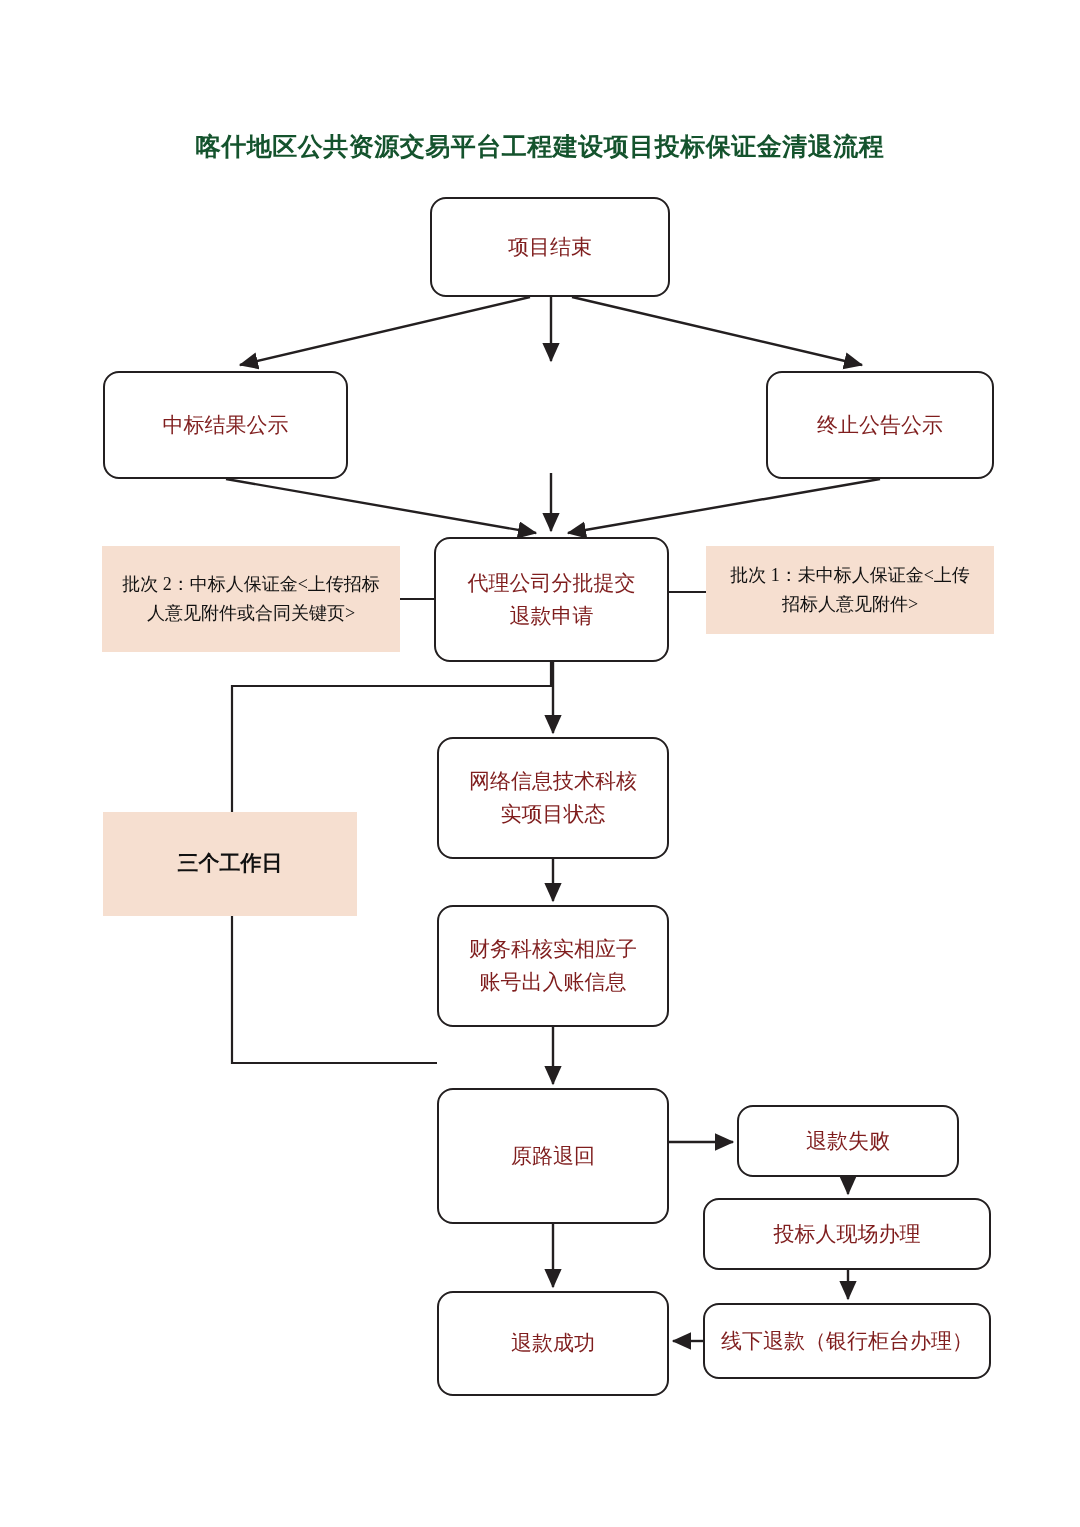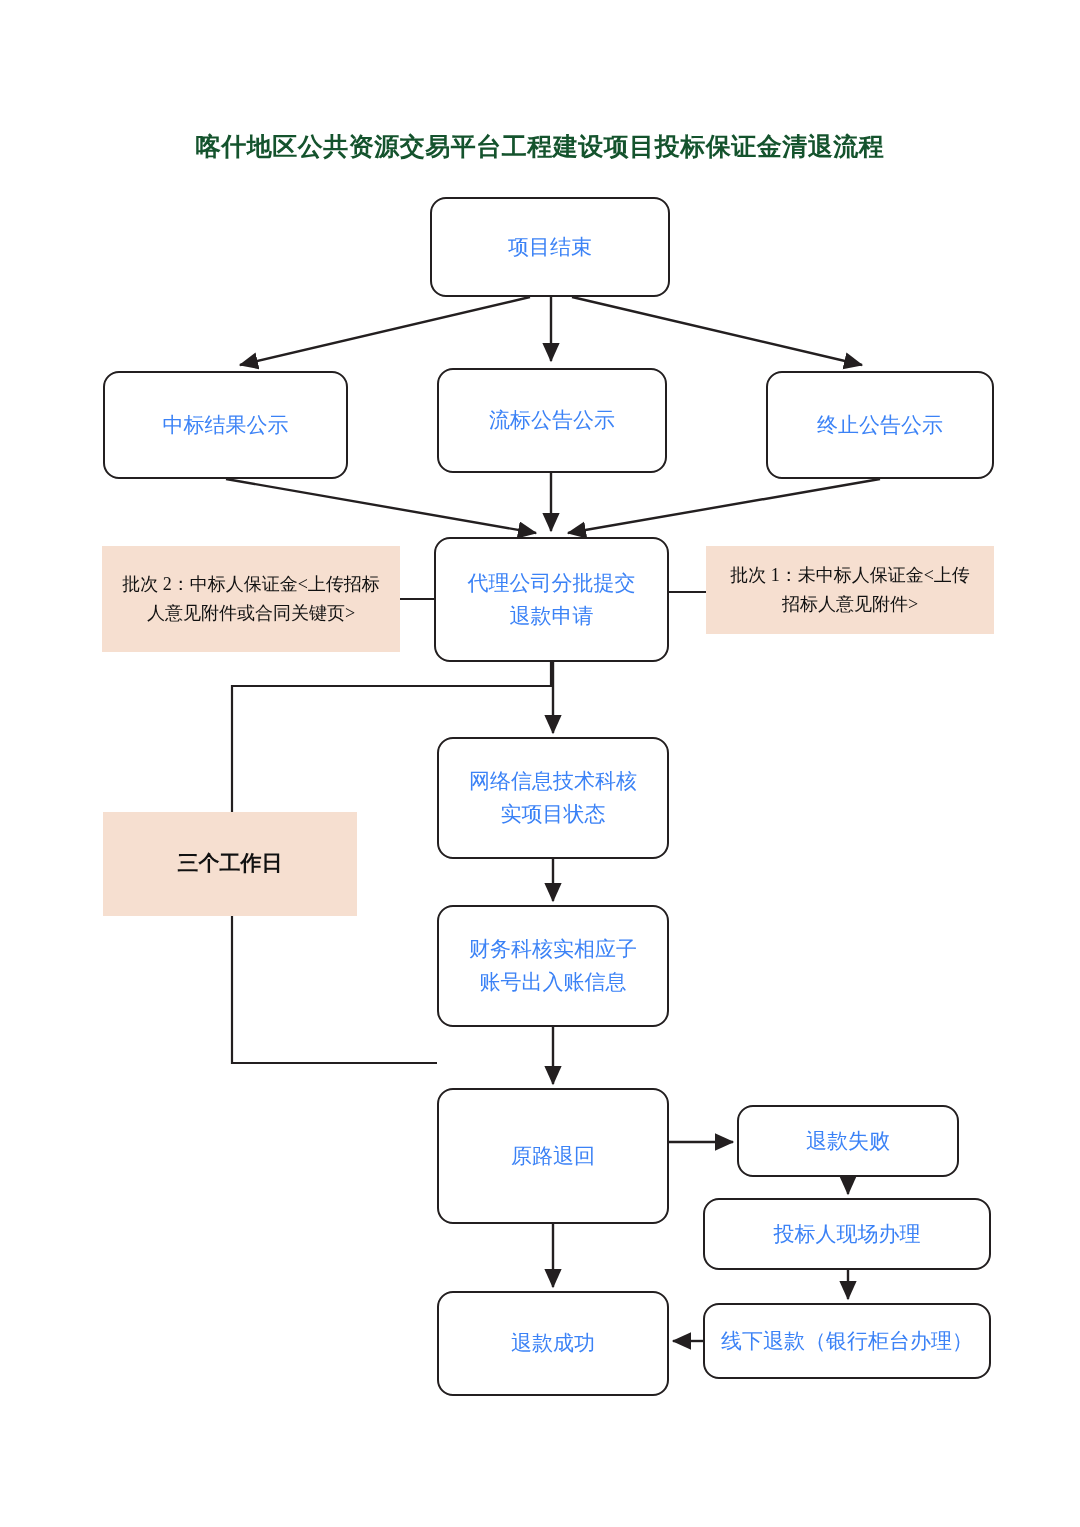--- a/index.html
+++ b/index.html
@@ -38,21 +38,21 @@
     color: #14532d;
     letter-spacing: 0.5px;
   }
   .node {
     position: absolute;
     box-sizing: border-box;
     display: flex;
     align-items: center;
     justify-content: center;
     text-align: center;
-    color: #3b82f6;
+    color: #7f1d1d;
     font-size: 21px;
     line-height: 1.55;
     padding: 4px 10px;
   }
   .node.rounded {
     background: #ffffff;
     border: 2px solid #231f20;
     border-radius: 16px;
   }
   .node.note {
@@ -115,23 +115,20 @@
   </svg>
 
   <div class="node rounded" style="left:430px; top:197px; width:240px; height:100px;">
     <span class="inner">项目结束</span>
   </div>
 
   <div class="node rounded" style="left:103px; top:371px; width:245px; height:108px;">
     <span class="inner">中标结果公示</span>
   </div>
 
-  <div class="node rounded" style="left:437px; top:368px; width:230px; height:105px;">
-    <span class="inner">流标公告公示</span>
-  </div>
 
   <div class="node rounded" style="left:766px; top:371px; width:228px; height:108px;">
     <span class="inner">终止公告公示</span>
   </div>
 
   <div class="node rounded" style="left:434px; top:537px; width:235px; height:125px;">
     <span class="inner">代理公司分批提交
 退款申请</span>
   </div>
 

